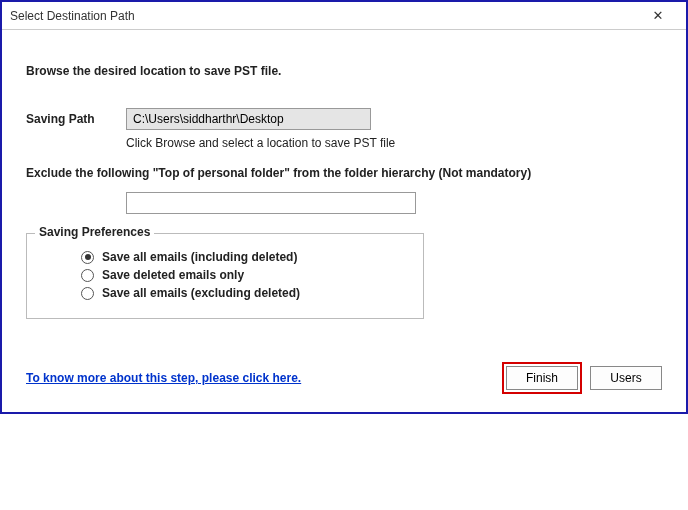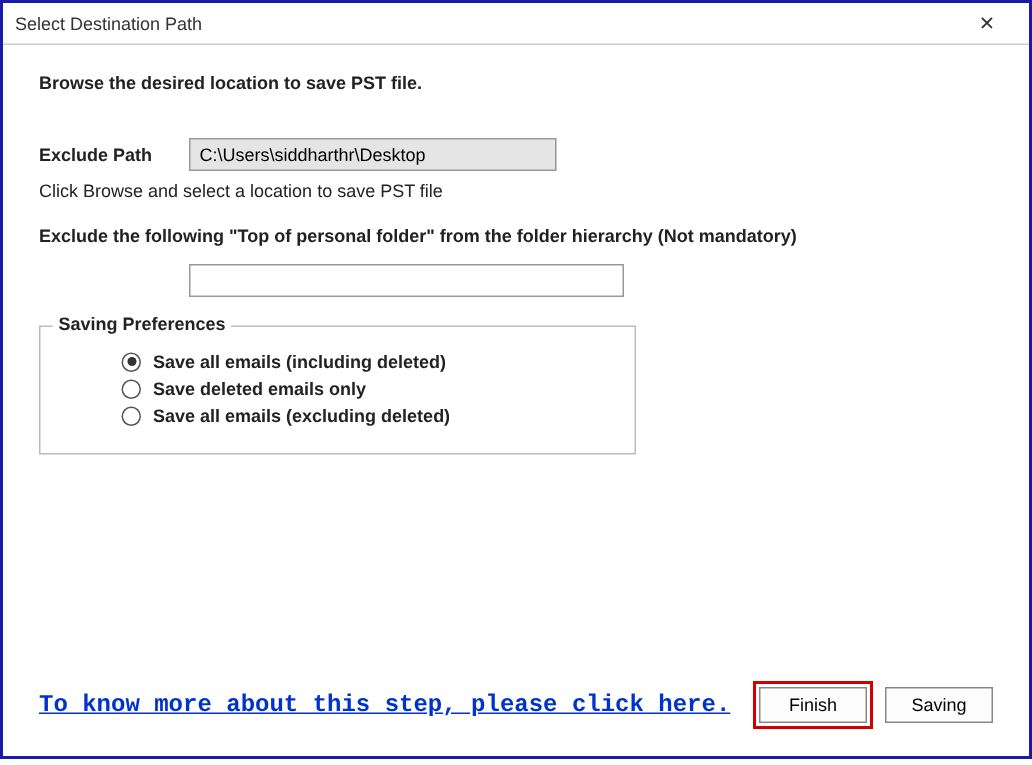--- a/index.html
+++ b/index.html
@@ -7,24 +7,25 @@
       font-family: "Segoe UI", Tahoma, sans-serif;
       font-size: 12px;
       background: #fff;
       width: 688px;
       height: 510px;
       overflow: hidden;
     }
     .outer-border {
       border: 2px solid #1a1aaa;
       width: 688px;
-      height: 506px;
+      height: 414px;
       position: relative;
       display: flex;
       flex-direction: column;
+      gap: 16px;
     }
     .titlebar {
       height: 28px;
       display: flex;
       align-items: center;
       padding: 0 8px;
       border-bottom: 1px solid #ccc;
       font-size: 12px;
       color: #333;
     }
@@ -68,20 +69,21 @@
       width: 72px;
       height: 24px;
       margin-left: 14px;
       border: 1px solid #888;
       background: #fdfdfd;
       font-size: 12px;
       cursor: pointer;
       text-decoration: underline;
     }
     .hint {
+      margin-left: 100px;
       margin-bottom: 16px;
       font-size: 12px;
     }
     .exclude-label {
       font-weight: 600;
       margin-bottom: 12px;
     }
     .exclude-input-wrap {
       margin-left: 100px;
       margin-bottom: 14px;
@@ -137,23 +139,22 @@
       left: 24px;
       right: 24px;
       bottom: 18px;
       display: flex;
       align-items: center;
     }
     .help-link {
       color: #0033cc;
       text-decoration: underline;
       font-weight: 600;
-      font-size: 16px;
-      cursor: pointer;
-      font-family: Liberation Mono, monospace;
+      font-size: 12px;
+      cursor: pointer;
     }
     .footer .spacer { flex: 1; }
     .btn {
       width: 72px;
       height: 24px;
       border: 1px solid #888;
       background: #fdfdfd;
       font-size: 12px;
       margin-left: 8px;
       cursor: pointer;
@@ -173,21 +174,21 @@
   <div class="titlebar">
     <span>Select Destination Path</span>
     <span class="spacer"></span>
     <span class="close-x">✕</span>
   </div>
 
   <div class="content">
     <div class="instruction">Browse the desired location to save PST file.</div>
 
     <div class="row">
-      <div class="label-saving">Exclude Path</div>
+      <div class="label-saving">Saving Path</div>
       <input class="path-input" type="text" value="C:\Users\siddharthr\Desktop" style="">
     </div>
     <div class="hint">Click Browse and select a location to save PST file</div>
 
     <div class="exclude-label">Exclude the following "Top of personal folder" from the folder hierarchy  (Not mandatory)</div>
     <div class="exclude-input-wrap">
       <input class="exclude-input" type="text" value="" style="">
     </div>
 
     <div class="fieldset">
@@ -206,16 +207,16 @@
         <span class="radio-label">Save all emails (excluding deleted)</span>
       </div>
     </div>
 
     <div class="footer">
       <span class="help-link">To know more about this step, please click here.</span>
       <span class="spacer"></span>
       <span class="finish-wrap">
         <button class="btn">Finish</button>
       </span>
-      <button class="btn">Saving</button>
+      <button class="btn">Users</button>
     </div>
   </div>
 </div>
 
 </body></html>

